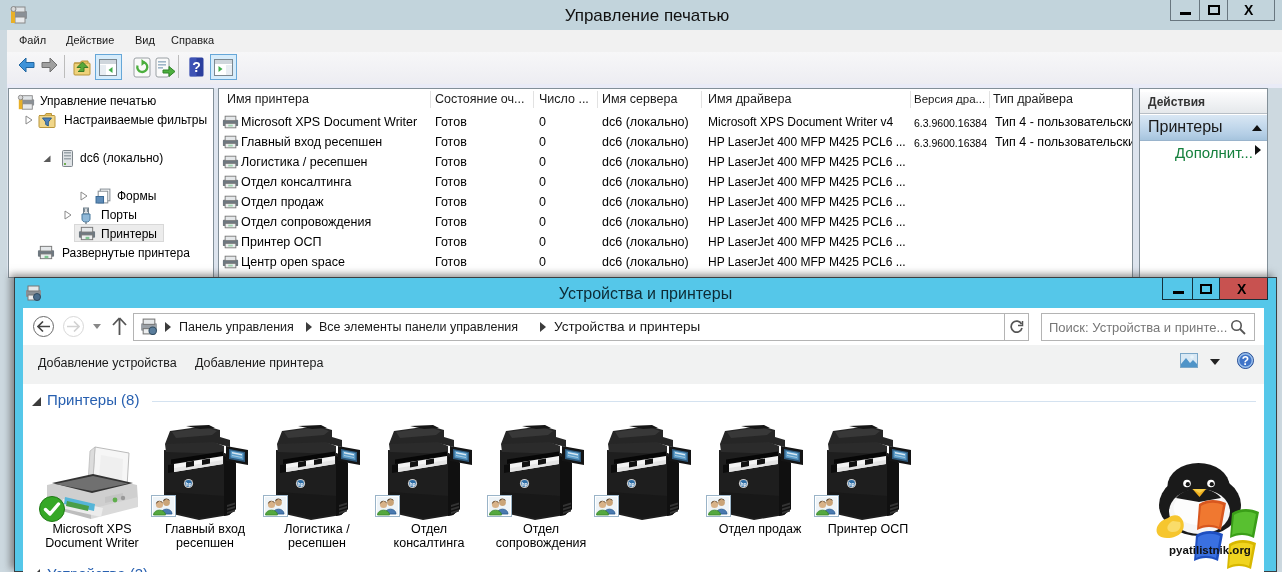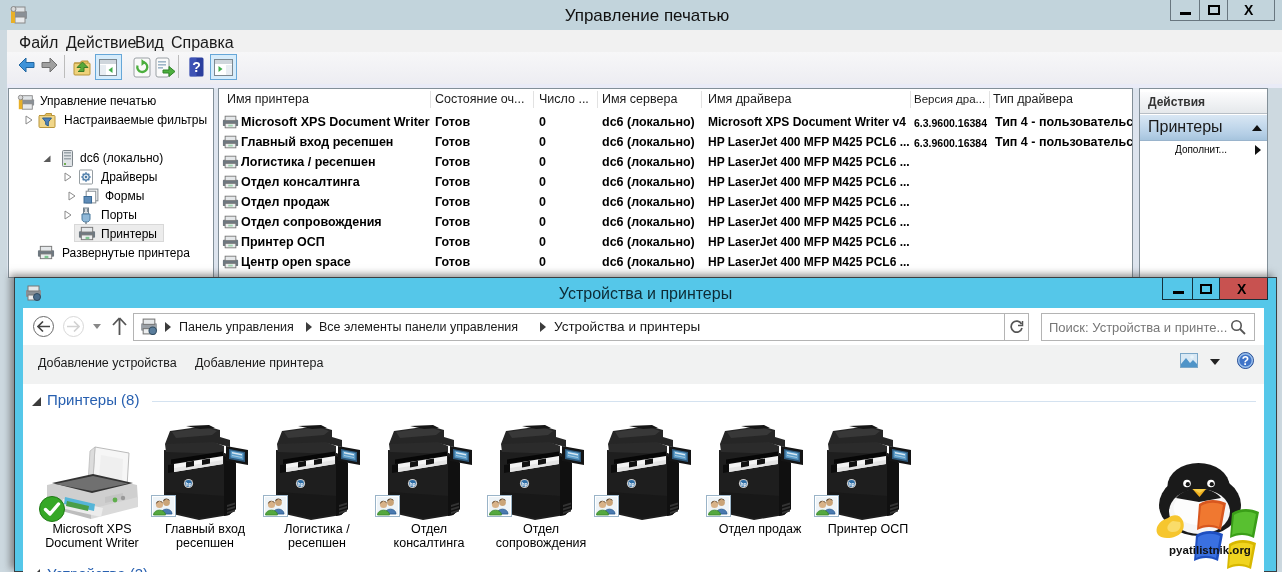--- a/index.html
+++ b/index.html
@@ -8,45 +8,45 @@
 .abs { position:absolute; }
 
 
 #w1 { left:0; top:0; width:1282px; height:572px; background:#cdd9e0; }
 #w1-title { left:0; top:0; width:1282px; height:30px; background:#c2d4dc; }
 #w1-title .t { width:100%; text-align:center; top:6px; font-size:17px; color:#111; text-indent:12px; }
 #w1-btns { left:1170px; top:0; width:105px; height:21px; border:1px solid #68767f; border-top:none; display:flex; }
 #w1-btns .b { border-right:1px solid #68767f; position:relative; }
 #w1-btns .b:last-child { border-right:none; }
 #w1-menu { left:7px; top:30px; width:1275px; height:22px; background:#f1f1f1; }
-#w1-menu span { position:absolute; top:4px; font-size:16px; color:#1a1a1a; }
+#w1-menu span { position:absolute; top:4px; font-size:11px; color:#1a1a1a; }
 #w1-tool { left:7px; top:52px; width:1275px; height:32px; background:linear-gradient(#f7f7f8,#ededf2); }
 #w1-band { left:7px; top:84px; width:1275px; height:4px; background:#e9ebf7; }
 #w1-panebg { left:7px; top:88px; width:1275px; height:189px; background:#dde4ee; }
 .pane { background:#fff; border:1px solid #828f98; }
 #tree { left:8px; top:88px; width:206px; height:190px; overflow:hidden; }
 #tablepane { left:218px; top:88px; width:915px; height:190px; overflow:hidden; }
 #actions { left:1139px; top:88px; width:129px; height:190px; overflow:hidden; }
 #w1-rightedge { left:1268px; top:88px; width:14px; height:484px; background:#cdd9e0; }
 
 
 .trow { position:absolute; height:19px; font-size:12px; color:#000; white-space:nowrap; }
 .trow .txt { position:absolute; top:2px; }
 
 
 .th { position:absolute; top:0; height:20px; font-size:12.5px; color:#1a1a1a; white-space:nowrap; }
 .colline { position:absolute; top:2px; width:1px; height:17px; background:#e2e2e2; }
 .row { position:absolute; height:20px; font-size:12.5px; color:#000; white-space:nowrap; }
-.cell { position:absolute; top:3px;font-weight:bold; }
+.cell { position:absolute; top:3px; }
 .tri-c { position:absolute; width:0; height:0; }
 
 
 #act-hdr { left:0; top:3px; width:127px; height:22px; background:linear-gradient(#fcfcfd,#e5e8eb); border-bottom:1px solid #b8bfc6; font-size:12px; font-weight:bold; color:#333;text-align:right; }
 #act-printers { left:0; top:26px; width:127px; height:26px; background:linear-gradient(#d9e7f4,#b5cfe6 75%,#a6c4dd); border-bottom:1px solid #9ab4cc; font-size:16px; color:#1a1a1a; }
-#act-dop { left:0; top:52px; width:127px; height:22px; font-size:10px; color:#000000; }
+#act-dop { left:0; top:52px; width:127px; height:22px; font-size:15px; color:#15803d; }
 
 
 #w2 { left:14px; top:277px; width:1263px; height:295px; border:1px solid #3a3f42; background:#55c7e9; box-shadow:-4px -3px 7px rgba(70,70,70,.55); }
 #w2-title { left:0; top:0; width:100%; height:30px; }
 #w2-title .t { width:100%; text-align:center; top:7px; font-size:16px; color:#0d2b35; }
 #w2-btns { left:1147px; top:0; width:106px; height:22px; display:flex; border:1px solid #14323d; border-top:none; }
 #w2-btns .b { position:relative; border-right:1px solid #14323d; }
 #w2-btns .b:last-child { border-right:none; }
 #w2-inner { left:8px; top:30px; width:1241px; height:264px; background:#fff; }
 #w2-nav { left:0; top:0; width:100%; height:37px; background:#fff; }
@@ -169,40 +169,21 @@
         </svg>
         <span style="position:absolute;left:53px;top:1px"><svg width="11" height="17" viewBox="0 0 11 17">
             <rect x="0.5" y="0.5" width="10" height="16" rx="1" fill="#dfe3e6" stroke="#7e868c"></rect>
             <rect x="2" y="2" width="7" height="1.5" fill="#9aa4aa"></rect>
             <rect x="2" y="5" width="7" height="1.5" fill="#9aa4aa"></rect>
             <rect x="2" y="8" width="7" height="1.5" fill="#9aa4aa"></rect>
             <rect x="2" y="13" width="2" height="2" fill="#6fae52"></rect>
           </svg></span>
         <span class="txt" style="left:71px">dc6 (локально)</span>
       </div>
-      <div class="trow" style="left:0;top:79px;width:204px">
-        <svg style="position:absolute;left:55px;top:4px" width="8" height="10" viewBox="0 0 8 10">
-          <path d="M1 1 L7 5 L1 9 Z" fill="#fff" stroke="#8a8a8a"></path>
-        </svg>
-        <span style="position:absolute;left:70px;top:1px"><svg width="14" height="16" viewBox="0 0 15 16">
-            <rect x="0.5" y="0.5" width="14" height="15" rx="1" fill="#fff" stroke="#8a9298"></rect>
-            <g transform="translate(7.5,8)">
-              <g stroke="#4a7aa8" stroke-width="1.6">
-                <line x1="0" y1="-5" x2="0" y2="5"></line>
-                <line x1="-5" y1="0" x2="5" y2="0"></line>
-                <line x1="-3.5" y1="-3.5" x2="3.5" y2="3.5"></line>
-                <line x1="-3.5" y1="3.5" x2="3.5" y2="-3.5"></line>
-              </g>
-              <circle r="3.4" fill="#e8eef2" stroke="#4a7aa8" stroke-width="1.3"></circle>
-              <circle r="1.3" fill="#4a7aa8"></circle>
-            </g>
-          </svg></span>
-        <span class="txt" style="left:92px">Драйверы</span>
-      </div>
-      <div class="trow" style="left:4px;top:98px;width:228px">
+      <div class="trow" style="left:16px;top:98px;width:228px">
         <svg style="position:absolute;left:55px;top:4px" width="8" height="10" viewBox="0 0 8 10">
           <path d="M1 1 L7 5 L1 9 Z" fill="#fff" stroke="#8a8a8a"></path>
         </svg>
         <span style="position:absolute;left:70px;top:1px"><svg width="17" height="16" viewBox="0 0 16 15">
             <rect x="5" y="1" width="9" height="11" fill="#fff" stroke="#8a9298"></rect>
             <rect x="3" y="3" width="9" height="11" fill="#fff" stroke="#8a9298"></rect>
             <path d="M1 8 L8 8 L8 14 L1 14 Z" fill="#5e8cb8" stroke="#3a6a96"></path>
           </svg></span>
         <span class="txt" style="left:92px">Формы</span>
       </div>

